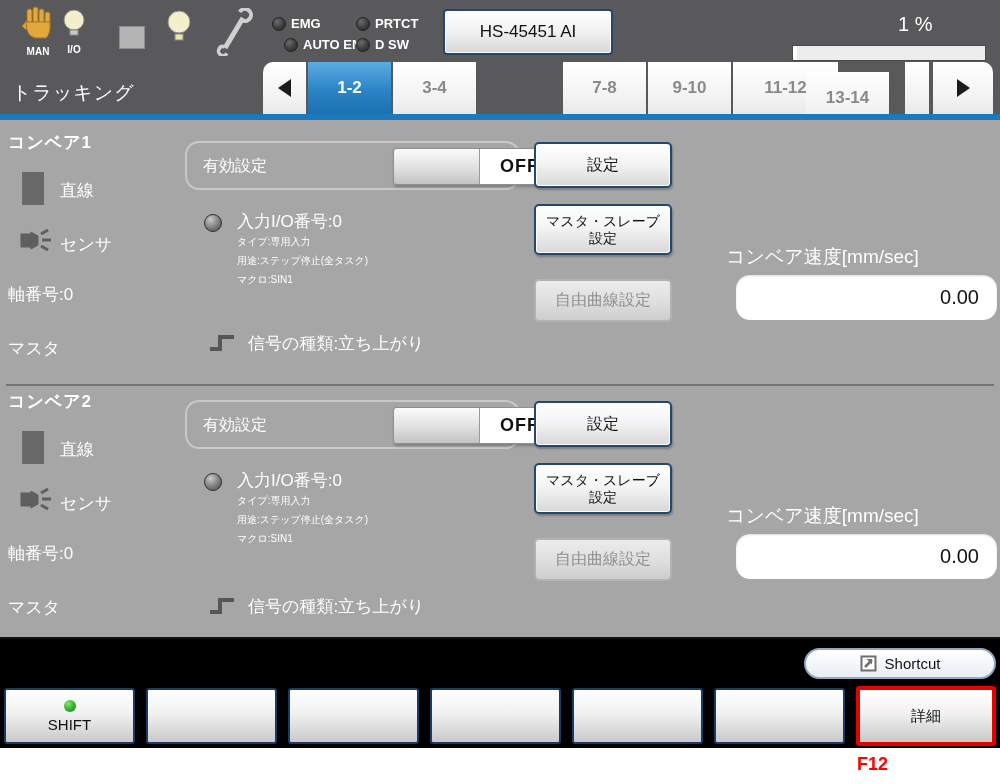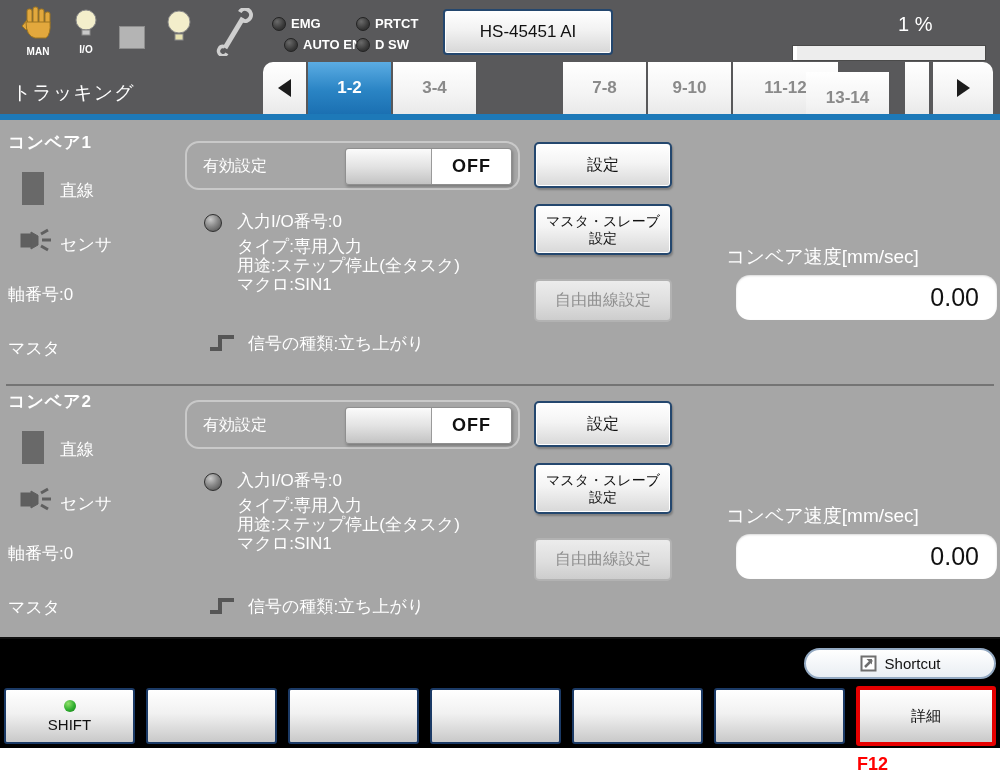--- a/index.html
+++ b/index.html
@@ -52,25 +52,25 @@
   .tri-r { width:0; height:0; border-top:9px solid transparent; border-bottom:9px solid transparent; border-left:13px solid #1c1c1c; }
 
   
   #content { left:0; top:120px; width:1000px; height:517px; background:#a6a6a6; }
   .conveyor { position:absolute; left:0; width:1000px; height:259px; }
   #divider { left:6px; top:264px; width:988px; height:2px; background:#747474; }
 
   .wlabel { color:#ffffff; }
   .cv-title { font-size:17px; font-weight:bold; letter-spacing:1px; }
   .cv-side  { font-size:17px; }
-  .cv-small { font-size:17px; }
+  .cv-small { font-size:10px; }
 
   .grpbox { border:2px solid #c9c9c9; border-radius:14px; }
   .toggle { display:flex; height:37px; border:1px solid #8f8f8f; border-radius:3px;
-            box-shadow:1px 2px 3px rgba(0,0,0,.25); cursor:pointer; }
+            box-shadow:1px 2px 3px rgba(0,0,0,.25); cursor:pointer;margin-left:48px; }
   .knob { width:86px; background:linear-gradient(#fbfbfb,#e3e3e3 50%,#c3c3c3);
           border-right:1px solid #9a9a9a; border-radius:3px 0 0 3px; }
   .offpart { width:79px; background:#ffffff; border-radius:0 3px 3px 0;
              display:flex; align-items:center; justify-content:center;
              font-size:18px; font-weight:bold; color:#111; letter-spacing:1px; }
 
   .radio { width:18px; height:18px; border-radius:50%; border:1px solid #2f2f2f;
            background:radial-gradient(circle at 35% 28%, #c9c9c9, #8a8a8a 45%, #474747);
            cursor:pointer; }
 
@@ -81,21 +81,21 @@
     color:#111; display:flex; flex-direction:column; align-items:center; justify-content:center;
     font-size:16px; line-height:1.15; cursor:pointer;
   }
   .btn.disabled { border-color:#b2b2b2; color:#8f8f8f;
     background:linear-gradient(#ececec,#dedede 55%,#cdcdcd);
     box-shadow:none; cursor:default; }
   .btn .l2 { font-size:14px; }
 
   .speedfield { background:#ffffff; border-radius:14px;
     display:flex; align-items:center; justify-content:flex-end;
-    font-size:25px; color:#111; padding-right:18px; cursor:text;
+    font-size:20px; color:#111; padding-right:18px; cursor:text;
     box-shadow:inset 0 1px 2px rgba(0,0,0,.15); }
 
   
   #footer { left:0; top:637px; width:1000px; height:111px;
             background:#000000; border-top:2px solid #111; }
   #shortcut-btn {
     position:absolute; left:804px; top:9px; width:192px; height:31px;
     background:linear-gradient(#ffffff,#e9eef3); border:2px solid #93a9c2; border-radius:16px;
     display:flex; align-items:center; justify-content:center; gap:8px;
     font-size:15px; color:#111; cursor:pointer;
@@ -132,21 +132,21 @@
             <rect x="20" y="3" width="5" height="16" rx="2"></rect>
             <rect x="26" y="6" width="5" height="13" rx="2"></rect>
             <path d="M8 14 L3 20 L7 24 L10 20 Z"></path>
             <path d="M7 16 Q7 30 16 32 L27 32 Q32 28 31 16 Z"></path>
           </g>
         </svg>
       </span>
       <span class="cap">MAN</span>
     </div>
 
-    <div class="abs statusicon" style="left:68px; top:8px; width:36px;text-align:center;">
+    <div class="abs statusicon" style="left:56px; top:8px; width:36px;text-align:center;">
       <span>
         <svg width="26" height="32" viewBox="0 0 26 32">
           <circle cx="13" cy="12" r="10" fill="#f3eecb" stroke="#8a8a8a" stroke-width="1"></circle>
           <rect x="9" y="22" width="8" height="5" fill="#c9c9c9" stroke="#8a8a8a" stroke-width="1"></rect>
         </svg>
       </span>
       <span class="cap">I/O</span>
     </div>
 
     <div class="abs" style="left:119px; top:26px; width:26px; height:23px; background:#b4b4b4; border:1px solid #8e8e8e;"></div>

